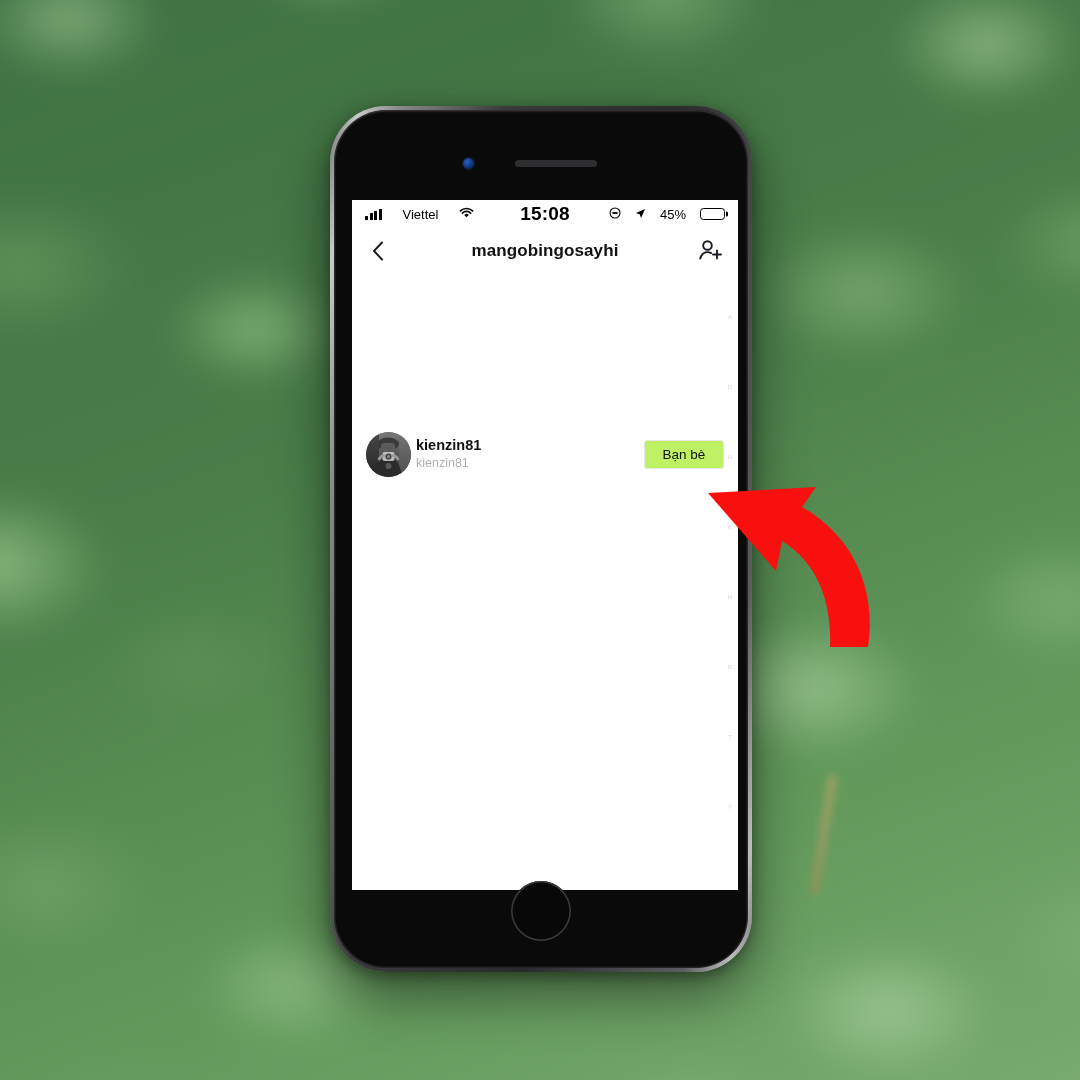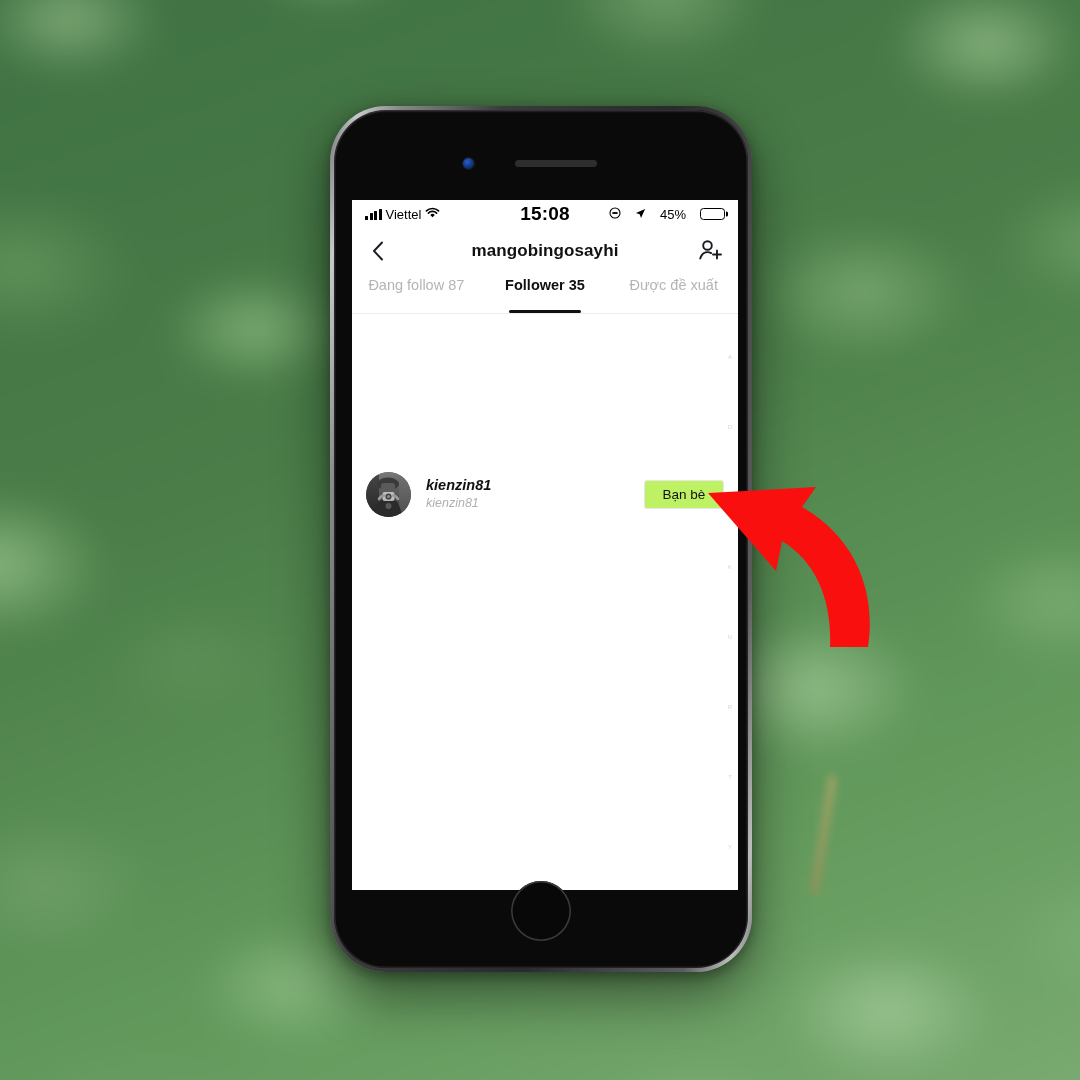--- a/index.html
+++ b/index.html
@@ -125,21 +125,21 @@
   
   .status-bar {
     height: 28px;
     display: flex;
     align-items: center;
     padding: 0 13px;
     color: #000;
     font-size: 13px;
     font-weight: bold;
   }
-  .status-left  { display: flex; align-items: center; gap: 4px; flex: 1; }
+  .status-left  { display: flex; align-items: center; gap: 21px; flex: 1; }
   .status-center{ flex: 0 0 auto; font-size: 19px; letter-spacing: .2px; text-align: right; }
   .status-right { display: flex; align-items: center; gap: 14px; flex: 1; justify-content: flex-end; }
   .carrier { font-size: 13px; font-weight: 500; }
 
   .signal-bars { display: flex; align-items: flex-end; gap: 1.5px; height: 11px; }
   .signal-bars i { width: 3px; background: #000; border-radius: .5px; display: block; }
   .signal-bars i:nth-child(1){ height: 4px; }
   .signal-bars i:nth-child(2){ height: 6.5px; }
   .signal-bars i:nth-child(3){ height: 9px; }
   .signal-bars i:nth-child(4){ height: 11px; }
@@ -228,21 +228,21 @@
   }
   .avatar {
     width: 45px; height: 45px;
     border-radius: 50%;
     flex: 0 0 45px;
     overflow: hidden;
     background: #555;
     position: relative;
   }
   .avatar svg { width: 100%; height: 100%; display: block; }
-  .user-meta { margin-left: 15px; flex: 1; min-width: 0; font-style: italic; }
+  .user-meta { margin-left: 5px; flex: 1; min-width: 0; }
   .user-name {
     font-size: 14.5px;
     font-weight: bold;
     color: #111;
     line-height: 1.25;
   }
   .user-handle {
     font-size: 12.5px;
     color: #b0b0b0;
     line-height: 1.35;
@@ -351,25 +351,20 @@
         <div class="nav-title">mangobingosayhi</div>
         <span class="add-person">
           <svg viewBox="0 0 28 28">
             <circle cx="11.5" cy="8.5" r="4.3" fill="none" stroke="#1b1b25" stroke-width="1.9"></circle>
             <path d="M4.2 21.5c1.2-4.2 4.1-6.4 7.3-6.4 1.3 0 2.5.35 3.6 1" fill="none" stroke="#1b1b25" stroke-width="1.9" stroke-linecap="round"></path>
             <path d="M21 13.5v8M17 17.5h8" fill="none" stroke="#1b1b25" stroke-width="1.9" stroke-linecap="round"></path>
           </svg>
         </span>
       </div>
 
-      <div class="tabs">
-        <div class="tab">Đang follow 87</div>
-        <div class="tab active">Follower 35</div>
-        <div class="tab">Được đề xuất</div>
-      </div>
 
       <div class="list-area">
         <div class="list-gap"></div>
 
         <div class="user-row">
           <div class="avatar">
             <svg viewBox="0 0 45 45">
               <defs>
                 <clipPath id="av">
                     <circle cx="22.5" cy="22.5" r="22.5"></circle>

